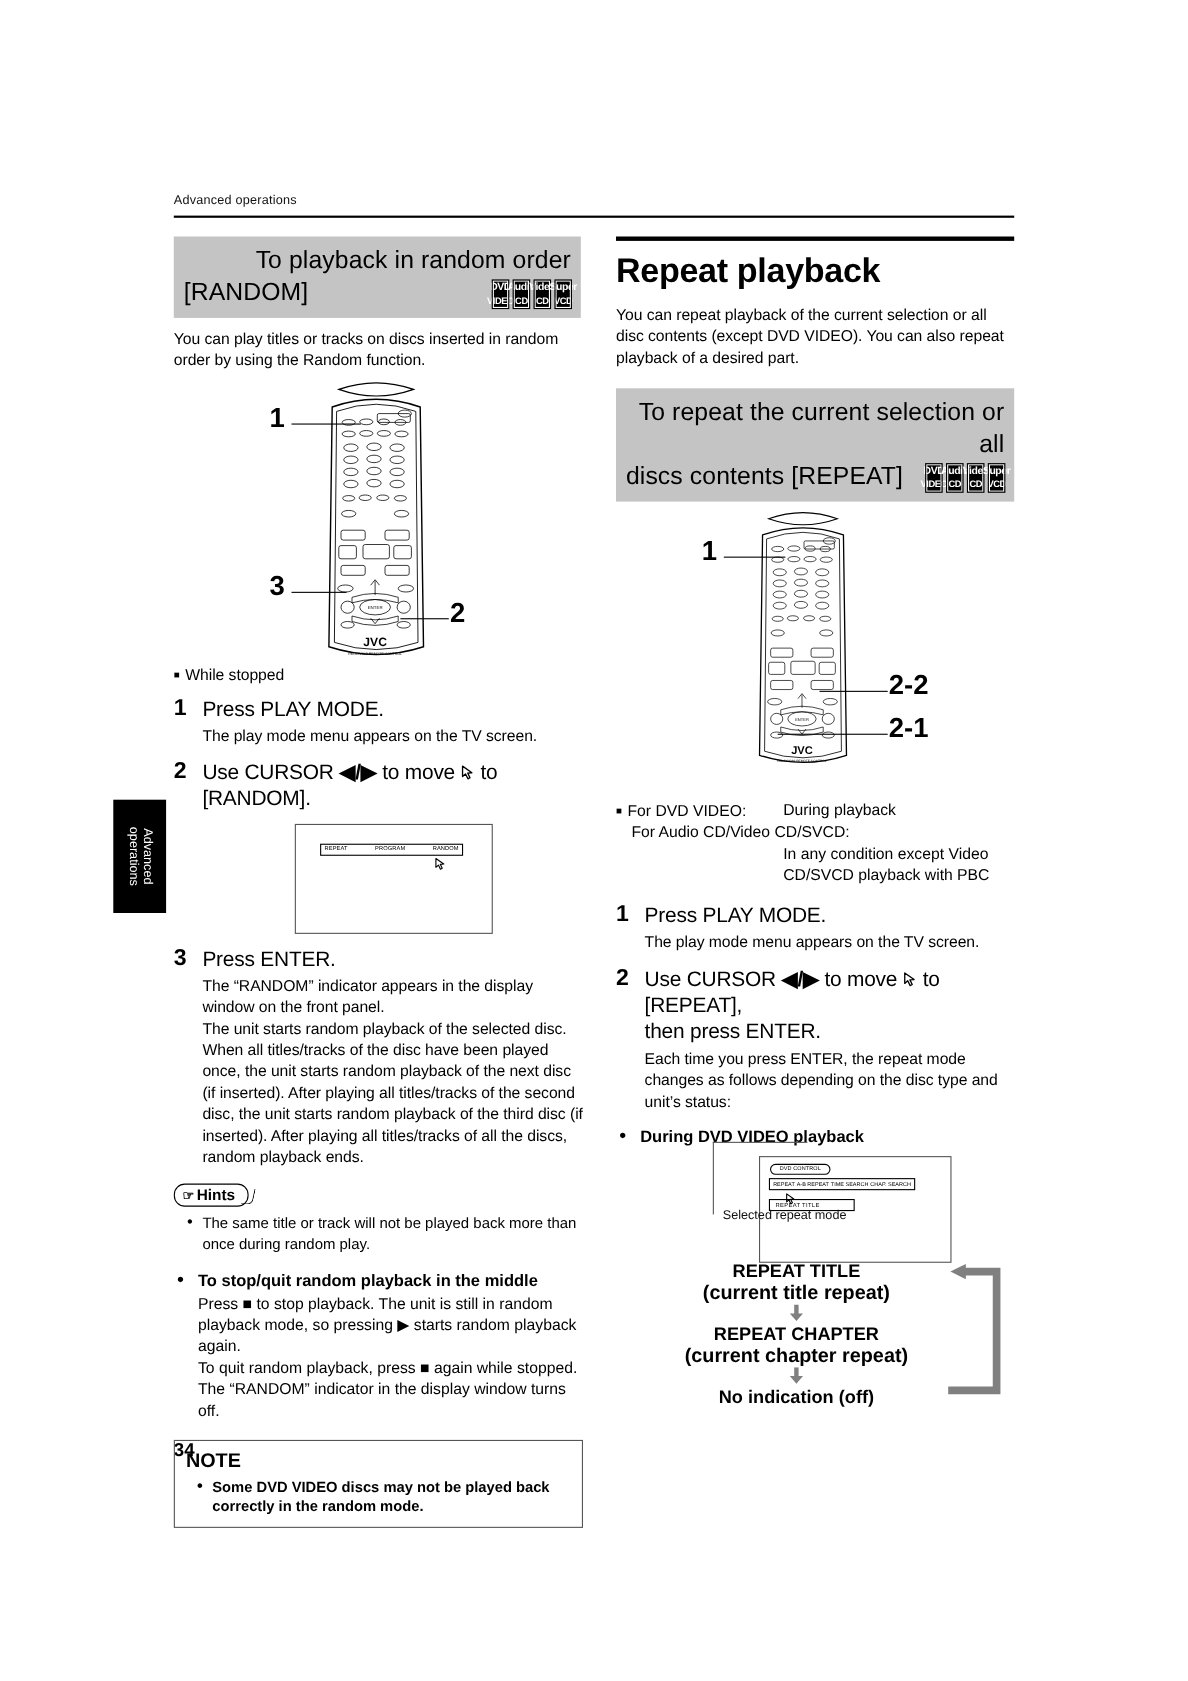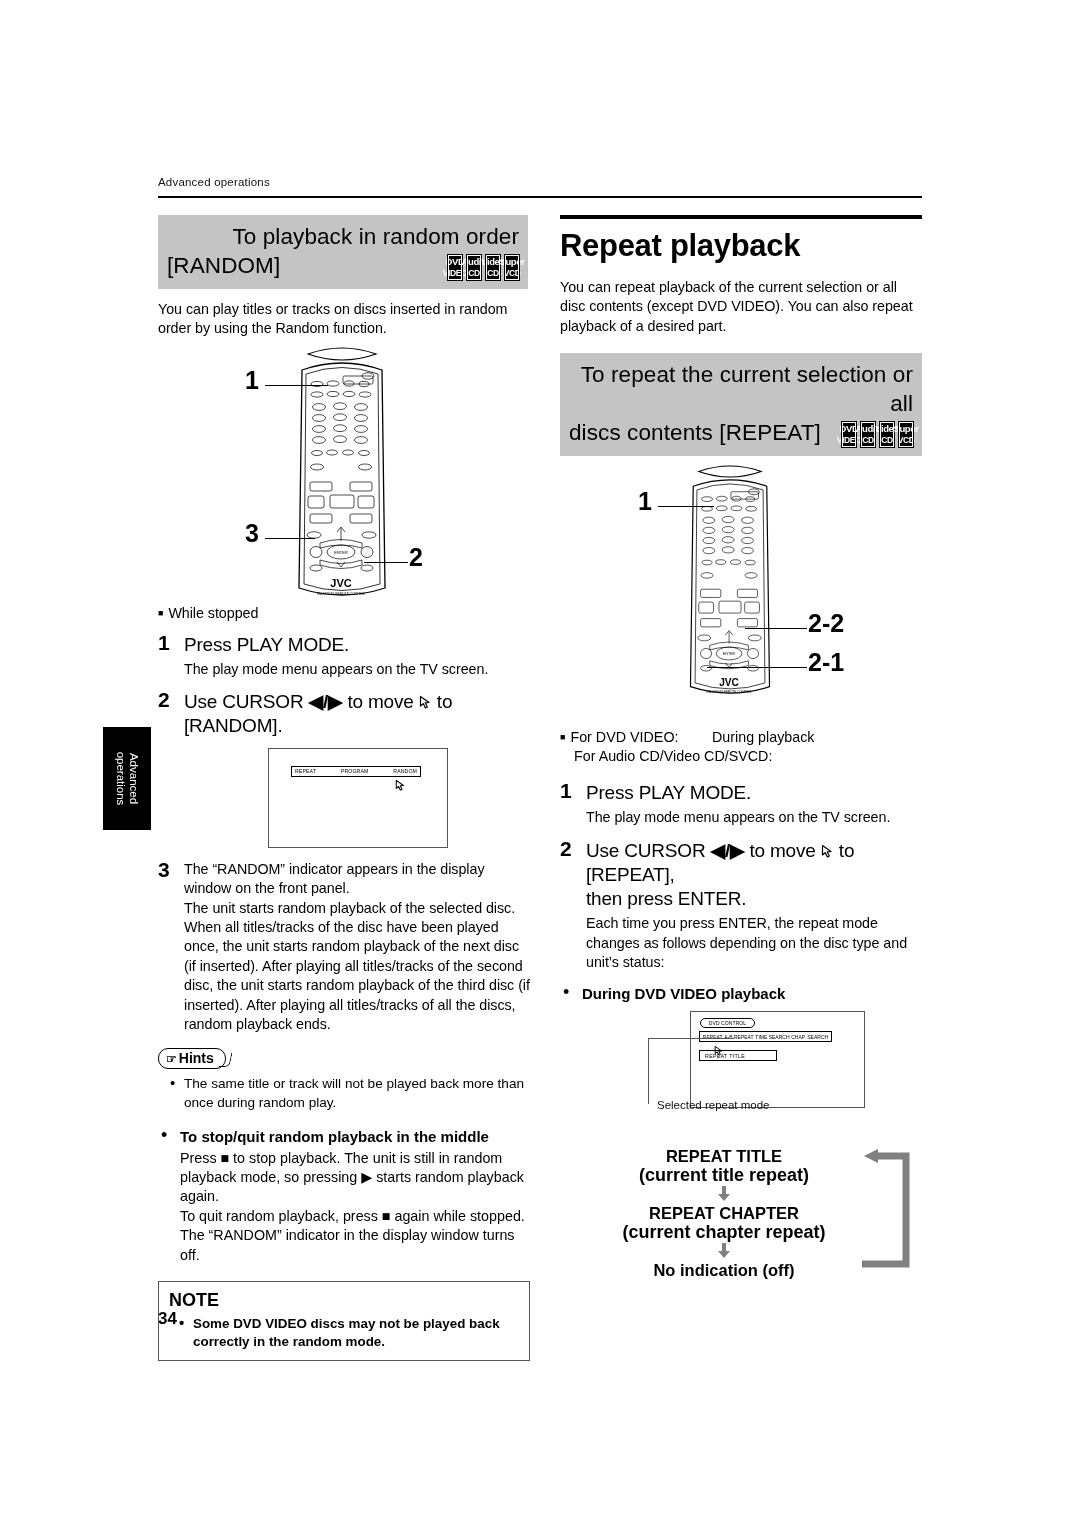--- a/index.html
+++ b/index.html
@@ -370,20 +370,21 @@
       </div>
       <span class="tvcursor">
         <svg width="11" height="13" viewBox="0 0 13 15">
             <path d="M1.5 1.5 L1.5 11 L4.2 8.6 L6.4 13 L8.3 12 L6.2 7.8 L10 7.5 Z" fill="#fff" stroke="#000" stroke-width="1.2" stroke-linejoin="round"></path>
           </svg>
       </span>
     </div>
 
     <div class="step" style="margin-top:12px;">
       <span class="num">3</span>
+      <div class="txt">Press ENTER.</div>
       <div class="sub" style="white-space:pre-line;">The “RANDOM” indicator appears in the display window on the front panel.
 The unit starts random playback of the selected disc. When all titles/tracks of the disc have been played once, the unit starts random playback of the next disc (if inserted). After playing all titles/tracks of the second disc, the unit starts random playback of the third disc (if inserted). After playing all titles/tracks of all the discs, random playback ends.</div>
     </div>
 
     <div style="margin-top:14px;">
       <div class="hints-tab">
         <span class="hand">☞</span><span>Hints</span>
       </div>
       <div class="hintlist">
         <div class="li">The same title or track will not be played back more than once during random play.</div>
@@ -507,20 +508,24 @@
   <div style="position:absolute; left:560px; top:728px; width:366px;">
 
     <div class="pairs">
       <div class="row">
         <span class="k sqbullet">For DVD VIDEO:</span>
         <span>During playback</span>
       </div>
       <div class="row">
         <span style="padding-left:14px;">For Audio CD/Video CD/SVCD:</span>
       </div>
+      <div class="row">
+        <span class="k"></span>
+        <span style="width:200px;">In any condition except Video CD/SVCD playback with PBC</span>
+      </div>
     </div>
 
     <div class="step" style="margin-top:14px;">
       <span class="num">1</span>
       <div class="txt">Press PLAY MODE.</div>
       <div class="sub">The play mode menu appears on the TV screen.</div>
     </div>
 
     <div class="step" style="margin-top:12px;">
       <span class="num">2</span>

